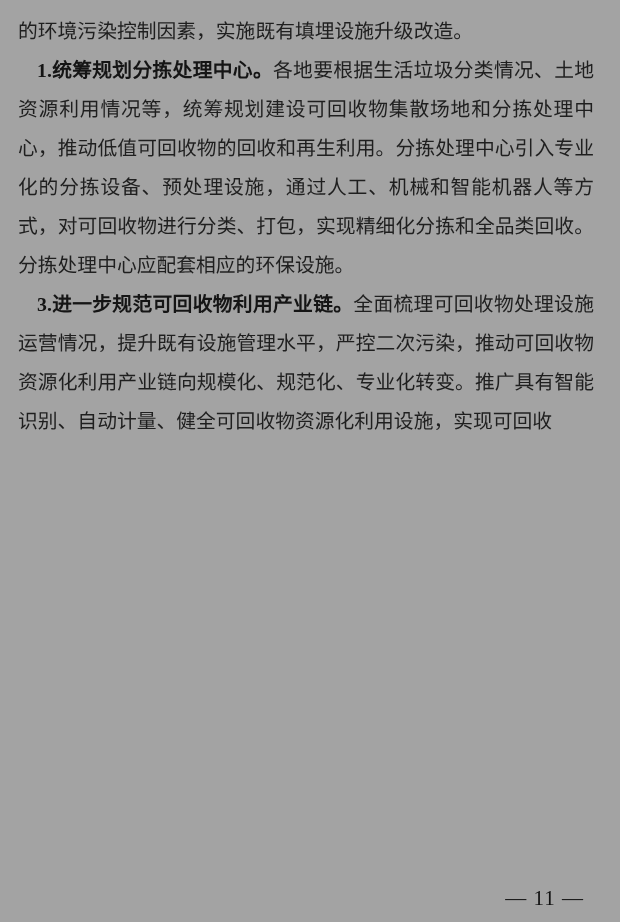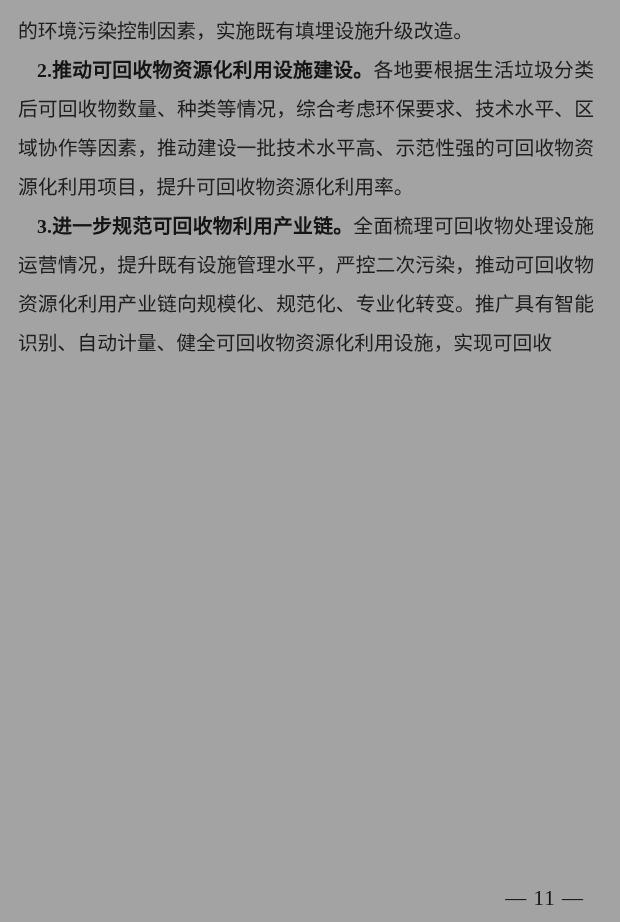--- a/index.html
+++ b/index.html
@@ -55,17 +55,17 @@
     font-family: "Liberation Serif", "DejaVu Serif", serif;
   }
 </style>
 </head>
 <body>
 
 <div class="page">
   <div class="doc-body">
 
   <p class="para"><span class="run">的环境污染控制因素，实施既有填埋设施升级改造。</span></p>
-      <p class="para indent"><span class="run bold">2.推动可回收物资源化利用设施建设。</span><span class="run">各地要根据生活垃圾分类后可回收物数量、种类等情况，综合考虑环保要求、技术水平、区域协作等因素，推动建设一批技术水平高、示范性强的可回收物资源化利用项目，提升可回收物资源化利用率。</span></p>
+      <p class="para indent"><span class="run bold">1.统筹规划分拣处理中心。</span><span class="run">各地要根据生活垃圾分类情况、土地资源利用情况等，统筹规划建设可回收物集散场地和分拣处理中心，推动低值可回收物的回收和再生利用。分拣处理中心引入专业化的分拣设备、预处理设施，通过人工、机械和智能机器人等方式，对可回收物进行分类、打包，实现精细化分拣和全品类回收。分拣处理中心应配套相应的环保设施。</span></p>
       <p class="para indent"><span class="run bold">3.进一步规范可回收物利用产业链。</span><span class="run">全面梳理可回收物处理设施运营情况，提升既有设施管理水平，严控二次污染，推动可回收物资源化利用产业链向规模化、规范化、专业化转变。推广具有智能识别、自动计量、健全可回收物资源化利用设施，实现可回收</span></p>
     </div>
   <div class="page-footer">— 11 —</div>
 </div>
 
 </body></html>

